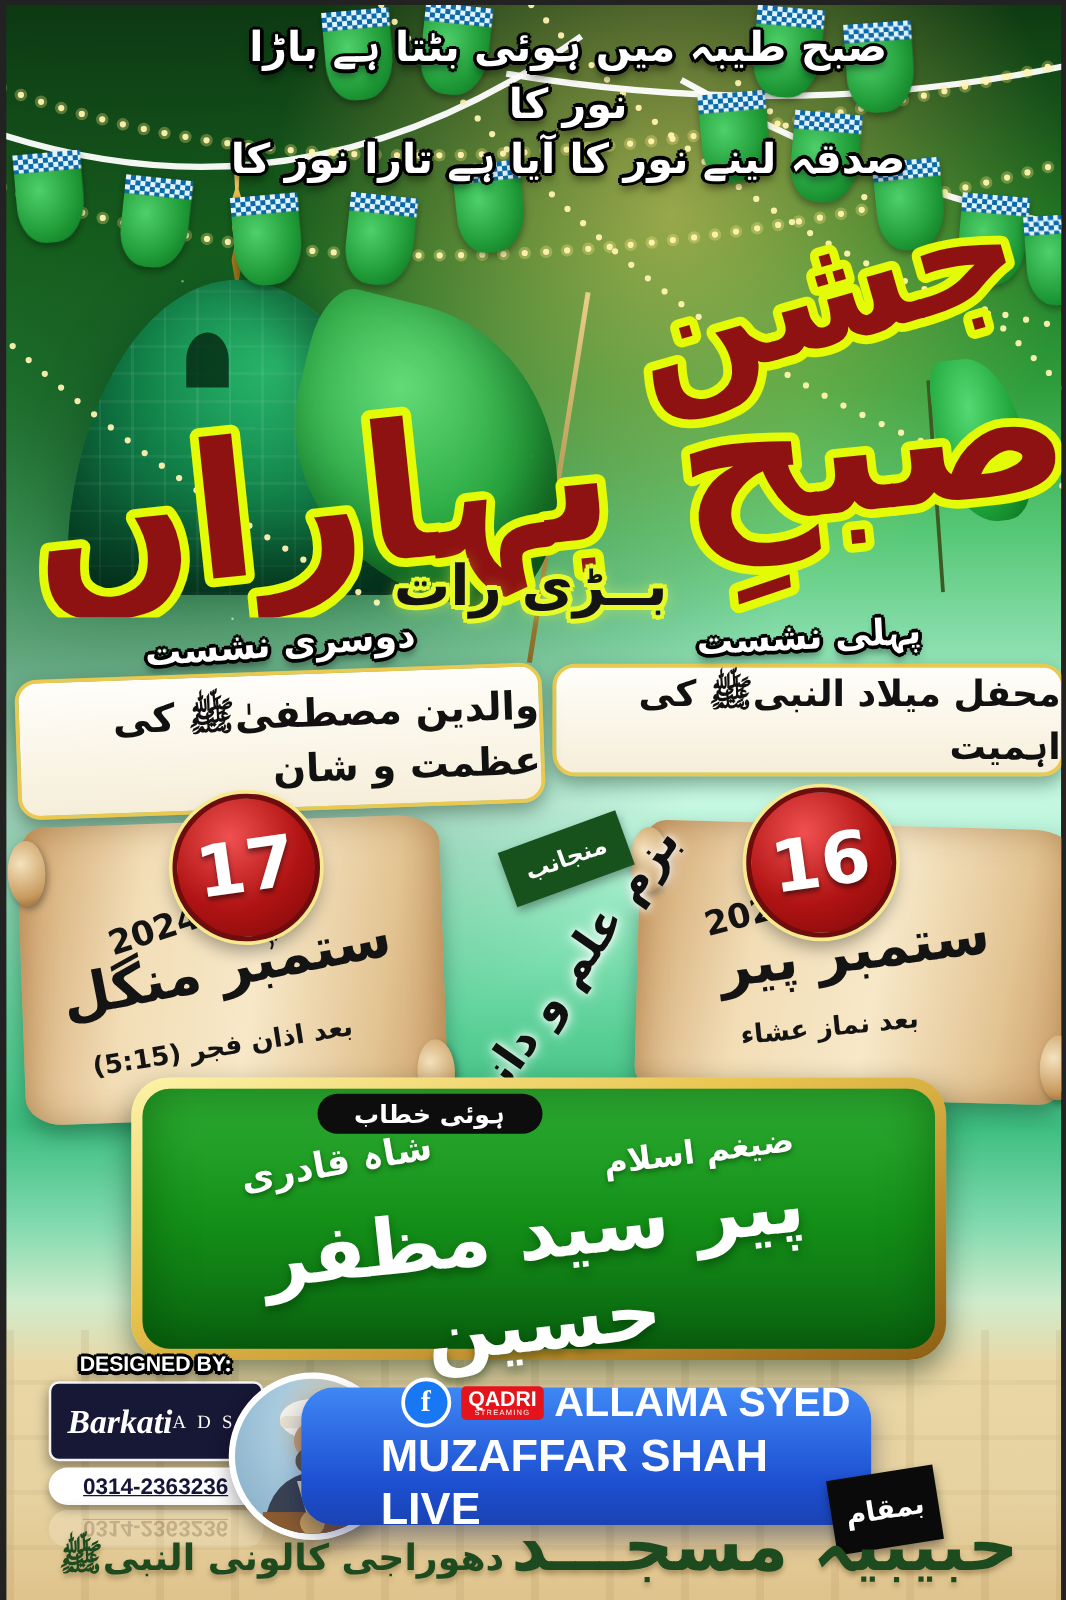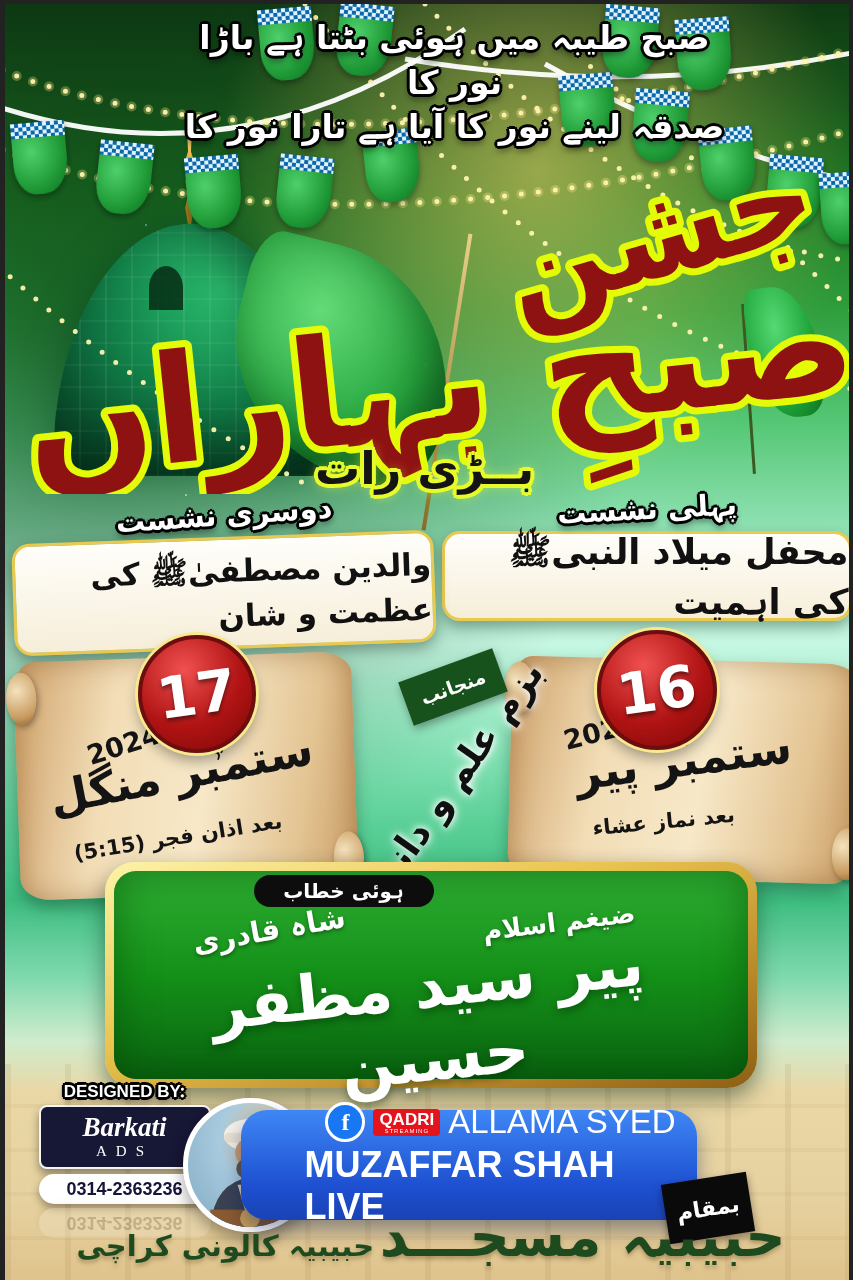--- a/index.html
+++ b/index.html
@@ -68,21 +68,21 @@
     stroke:#e4fb07;stroke-width:14px;stroke-linejoin:round;paint-order:stroke;}
   .bari{left:225px;top:438px;width:390px;text-align:center;font-size:45px;font-weight:bold;}
   
   .session{width:410px;}
   .session .lbl{font-size:29px;font-weight:bold;text-align:center;}
   .session .box{margin-top:5px;background:linear-gradient(180deg,#fffefa,#f6eed9);
     border:3px solid #e9c94f;border-radius:18px;display:flex;align-items:center;justify-content:center;
     font-weight:bold;color:#111;box-shadow:0 6px 14px rgba(0,30,10,.35);}
   .sess-first{left:437px;top:488px;}
   .sess-first .lbl{transform:rotate(-3deg);}
-  .sess-first .box{height:84px;font-size:35px;}
+  .sess-first .box{height:84px;font-size:29px;}
   .sess-second{left:8px;top:494px;width:422px;}
   .sess-second .lbl{transform:rotate(-4deg);}
   .sess-second .box{height:106px;font-size:31px;transform:rotate(-2deg);}
   
   .scroll{background:linear-gradient(100deg,#cfa26b,#f2ddb6 28%,#f7e8c8 55%,#e3c493 82%,#c99d66);
     border-radius:20px 34px 24px 30px/30px 22px 34px 22px;
     box-shadow:inset 0 0 28px rgba(120,70,20,.4), 0 8px 16px rgba(0,0,0,.28);}
   .curl{position:absolute;width:30px;height:52px;border-radius:50%;
     background:radial-gradient(circle at 35% 35%, #f4e2bd, #c89a5e 70%, #8f6430);box-shadow:2px 3px 6px rgba(0,0,0,.35);}
   .scroll-r{left:505px;top:656px;width:348px;height:220px;transform:rotate(1.5deg);}
@@ -118,43 +118,43 @@
   .honorific{position:absolute;left:330px;top:36px;width:230px;text-align:center;color:#fff;font-weight:bold;
     font-size:26px;transform:rotate(-7deg);text-shadow:0 2px 4px rgba(0,40,0,.5);}
   .name-suffix{position:absolute;left:60px;top:42px;width:190px;text-align:center;color:#fff;font-weight:bold;
     font-size:29px;transform:rotate(-10deg);text-shadow:0 2px 4px rgba(0,40,0,.5);}
   .name-main{position:absolute;left:0;top:78px;width:100%;text-align:center;color:#fff;font-weight:bold;
     font-size:62px;transform:rotate(-6deg);text-shadow:0 4px 8px rgba(0,40,0,.45);}
   
   .designed{left:34px;top:1078px;width:172px;text-align:center;}
   .designed .lbl{font-size:17px;font-weight:bold;font-family:"Liberation Sans",sans-serif;}
   .navybox{margin-top:3px;background:#171736;border:2px solid #f5f5f5;border-radius:8px;height:60px;
-    display:flex;flex-direction:column;align-items:center;justify-content:center;color:#fff;
+    display:flex;flex-direction:row;align-items:center;justify-content:center;color:#fff;
     box-shadow:0 5px 10px rgba(0,0,0,.4);}
   .brand{font-family:"Liberation Serif",serif;font-style:italic;font-weight:bold;font-size:27px;line-height:1;}
   .brand2{font-family:"Liberation Serif",serif;font-size:15px;letter-spacing:9px;margin-top:2px;}
   .phonepill{margin-top:5px;background:#fff;border-radius:16px;height:30px;display:flex;align-items:center;
     justify-content:center;color:#151539;font-weight:bold;font-size:18px;font-family:"Liberation Sans",sans-serif;
-    box-shadow:0 4px 8px rgba(0,0,0,.35);}
+    box-shadow:0 4px 8px rgba(0,0,0,.35);text-decoration:underline;}
   .reflection{margin-top:4px;opacity:.16;transform:scaleY(-1);}
   
   .blue-bar{left:236px;top:1106px;width:456px;height:110px;border-radius:26px;
     background:linear-gradient(180deg,#3f87f5,#1d4fd0 70%,#1a43b4);
     box-shadow:0 10px 20px rgba(0,20,80,.4);display:flex;flex-direction:column;align-items:center;
     justify-content:center;padding-left:64px;box-sizing:border-box;
     font-family:"Liberation Sans",sans-serif;}
   .row1{display:flex;align-items:center;gap:8px;}
   .fb-circle{width:34px;height:34px;border-radius:50%;background:#1877f2;border:3px solid #fff;
     display:flex;align-items:center;justify-content:center;color:#fff;
     font-family:"Liberation Serif",serif;font-weight:bold;font-size:24px;}
   .live-badge{background:#e3141c;border-radius:4px;padding:2px 6px;display:flex;flex-direction:column;
     align-items:center;line-height:1;}
   .live-badge .l1{color:#fff;font-weight:bold;font-size:17px;}
   .live-badge .l2{color:#fff;font-size:6px;letter-spacing:1px;}
-  .ln1{color:#fff;font-weight:normal;font-size:33px;letter-spacing:0;}
+  .ln1{color:#fff;font-weight:bold;font-size:33px;letter-spacing:0;}
   .ln2{color:#fff;font-weight:bold;font-size:36px;margin-top:2px;}
   .photo{left:178px;top:1094px;width:134px;height:134px;border-radius:50%;border:5px solid #fff;
     box-sizing:border-box;overflow:hidden;background:radial-gradient(circle at 70% 30%, #f3c98a, #a8cade 45%, #7fa9c2);
     box-shadow:0 8px 16px rgba(0,0,0,.35);}
   
   .venue-badge{left:660px;top:1174px;width:86px;height:60px;background:#0a0a0a;transform:rotate(-9deg);
     display:flex;align-items:center;justify-content:center;color:#fff;font-size:22px;font-weight:bold;
     box-shadow:0 4px 8px rgba(0,0,0,.4);}
   .venue{left:0;top:1200px;width:853px;text-align:center;color:#1d4a1f;font-weight:bold;
     text-shadow:0 3px 4px rgba(80,60,20,.35);}
@@ -337,15 +337,15 @@
         <span class="l2">STREAMING</span>
       </div>
       <div class="ln1">ALLAMA SYED</div>
     </div>
     <div class="ln2">MUZAFFAR SHAH LIVE</div>
   </div>
 
   <div class="abs venue-badge rtl">بمقام</div>
   <div class="abs venue rtl">
     <span class="v-big">حبیبیہ مسجـــد</span>
-    <span class="v-small">حبیبیہ کالونی کراچی</span>
+    <span class="v-small">دھوراجی کالونی النبیﷺ</span>
   </div>
 </div>
 
 </body></html>

